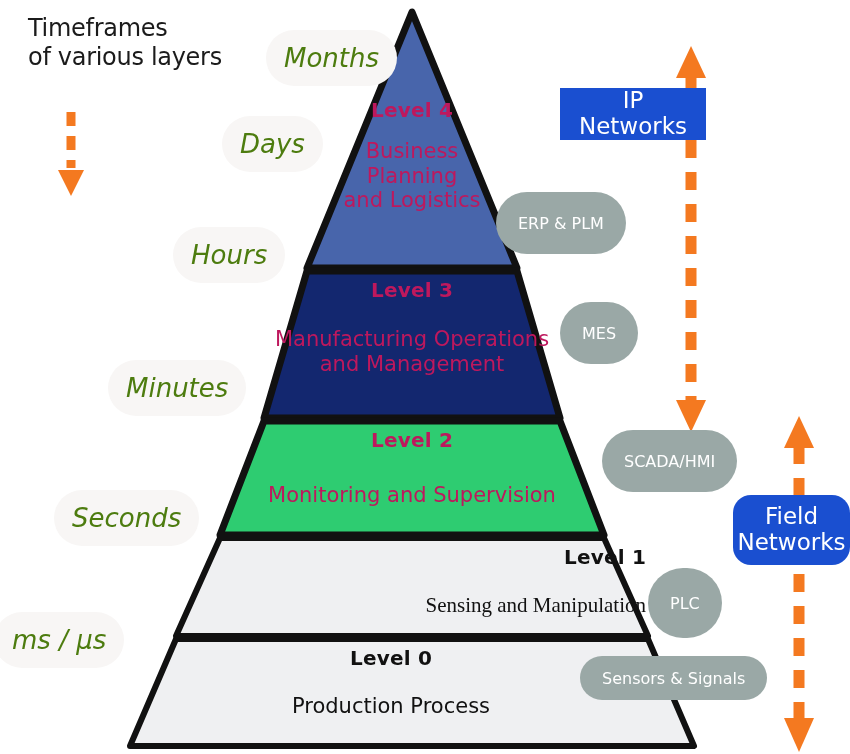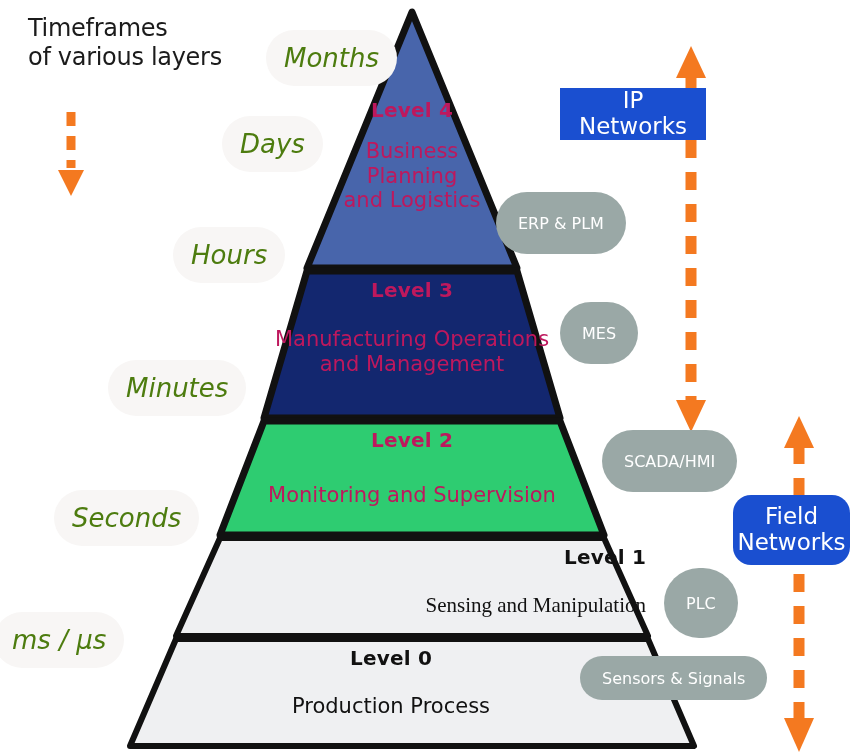--- a/index.html
+++ b/index.html
@@ -189,21 +189,21 @@
   <div class="tf-pill" style="left:266px; top:30px; height:56px;">Months</div>
   <div class="tf-pill" style="left:222px; top:116px; height:56px;">Days</div>
   <div class="tf-pill" style="left:173px; top:227px; height:56px;">Hours</div>
   <div class="tf-pill" style="left:108px; top:360px; height:56px;">Minutes</div>
   <div class="tf-pill" style="left:54px; top:490px; height:56px;">Seconds</div>
   <div class="tf-pill" style="left:-6px; top:612px; height:56px;">ms / µs</div>
 
   <div class="badge" style="left:496px; top:192px; height:62px;">ERP &amp; PLM</div>
   <div class="badge" style="left:560px; top:302px; height:62px;">MES</div>
   <div class="badge" style="left:602px; top:430px; height:62px;">SCADA/HMI</div>
-  <div class="badge" style="left:664px; top:568px; height:70px;">PLC</div>
+  <div class="badge" style="left:648px; top:568px; height:70px;">PLC</div>
   <div class="badge" style="left:580px; top:656px; height:44px;">Sensors &amp; Signals</div>
 
   <div class="netlabel" style="left:560px; top:88px; width:146px; height:52px;">
     <span>IP Networks</span>
   </div>
 
   <div class="netlabel" style="left:733px; top:495px; width:117px; height:70px;border-radius:18px;">
     <span>Field</span>
     <span>Networks</span>
   </div>

